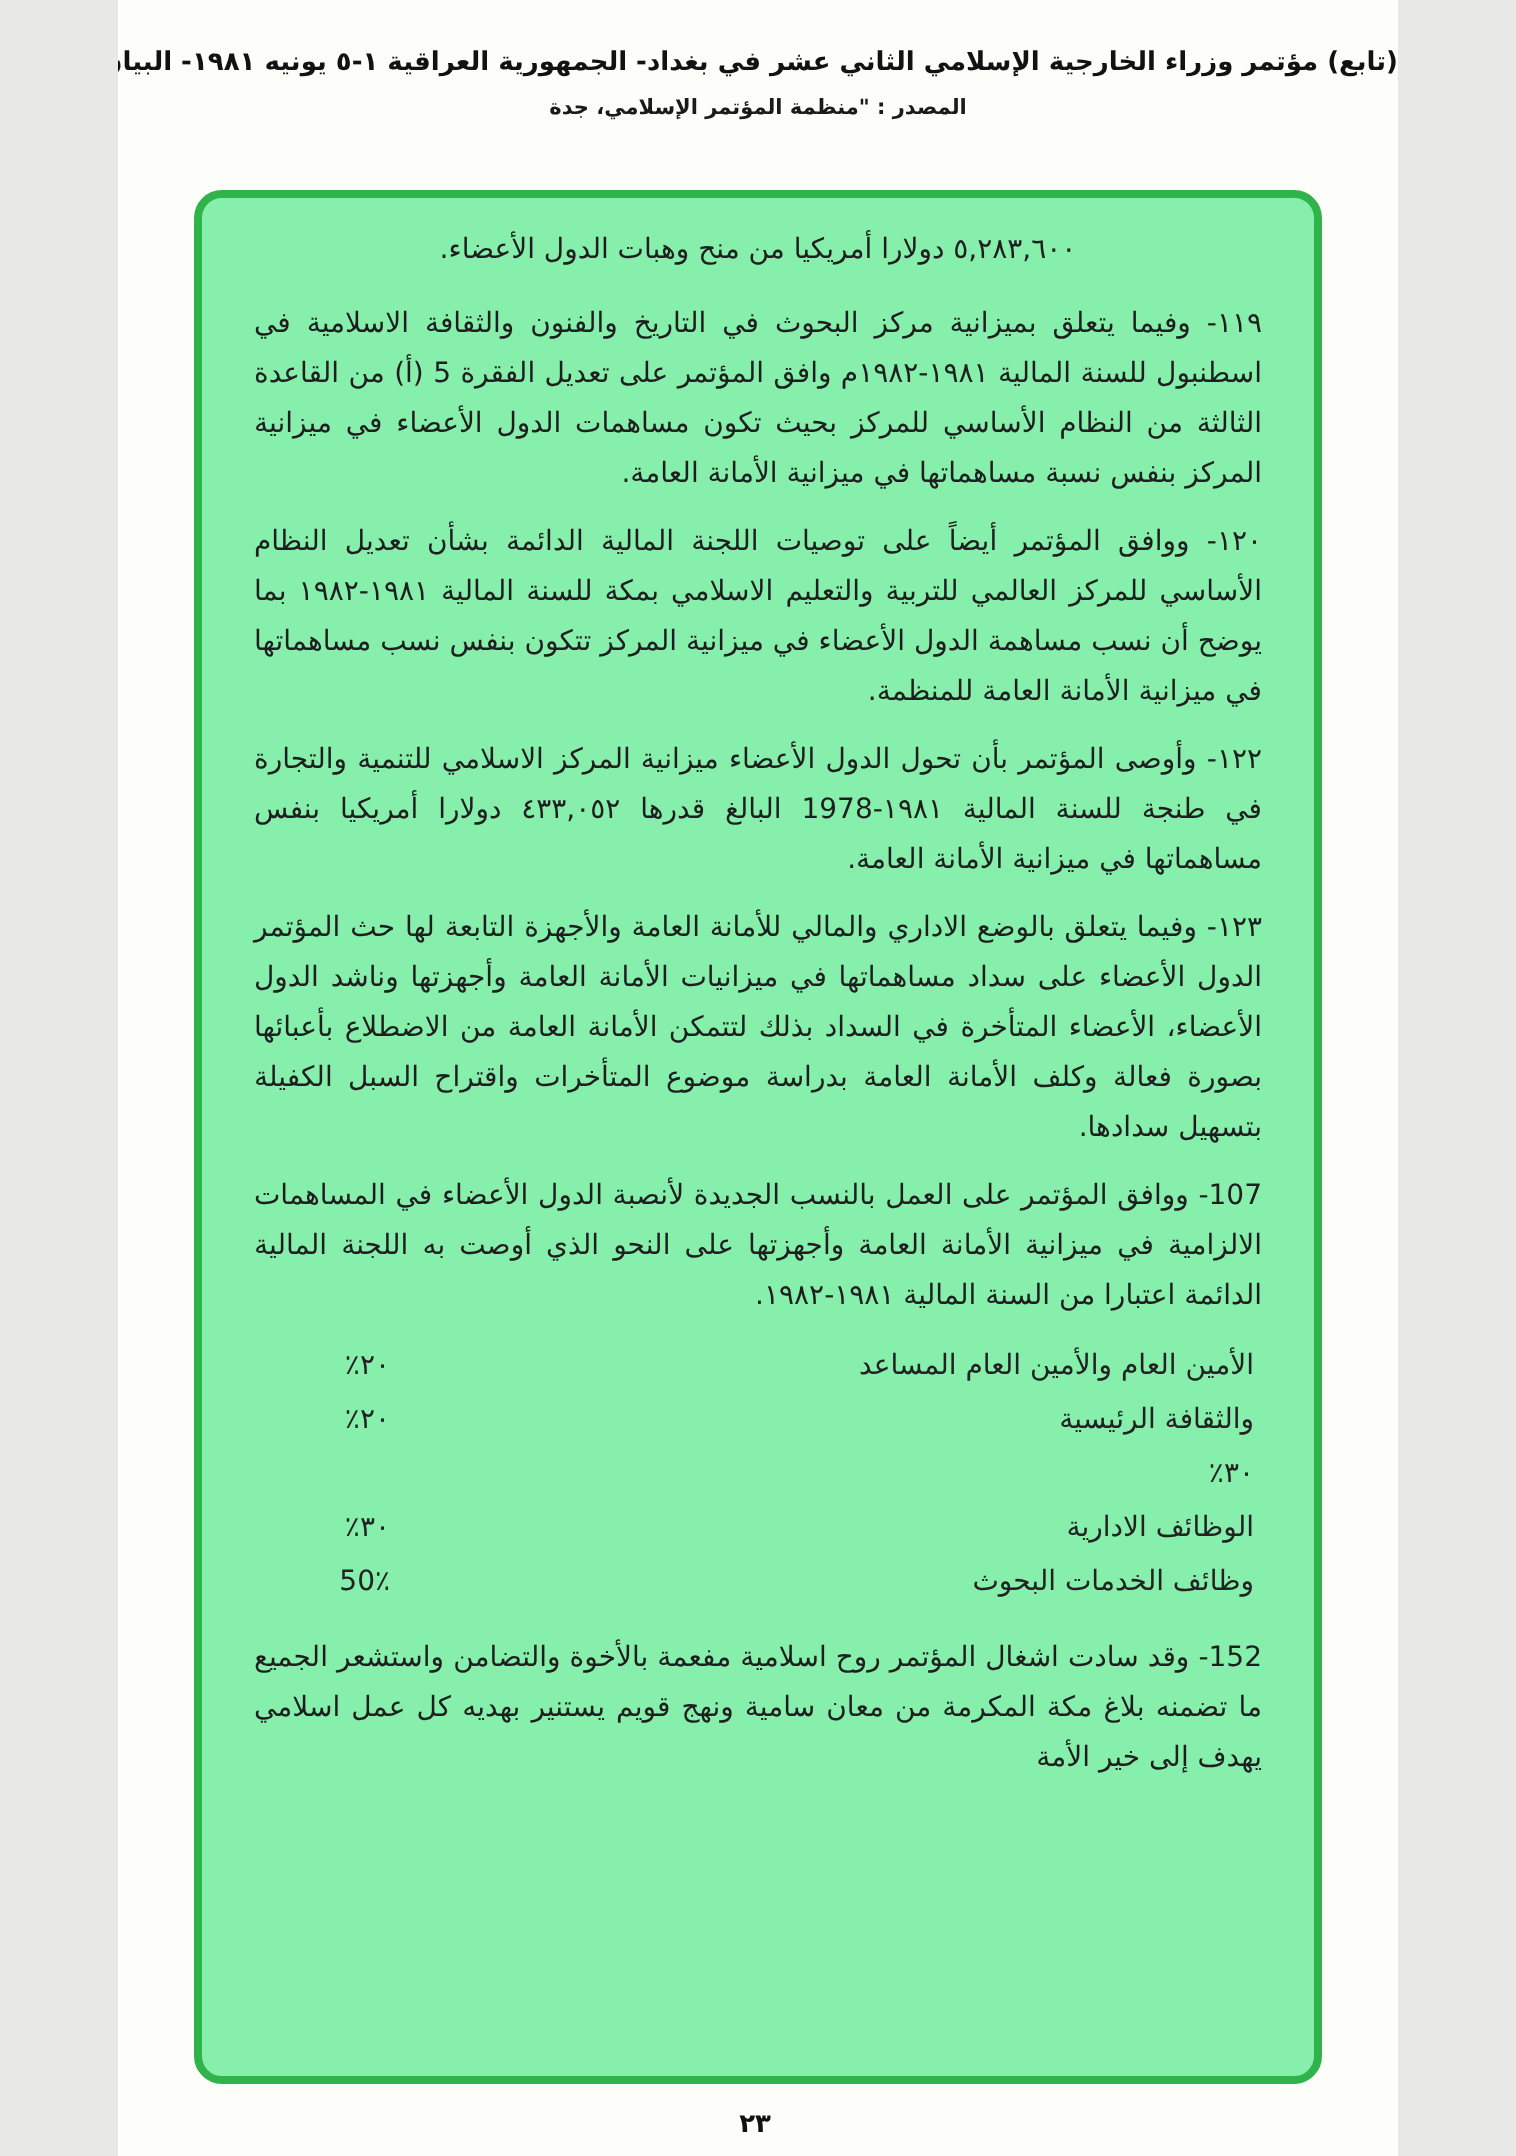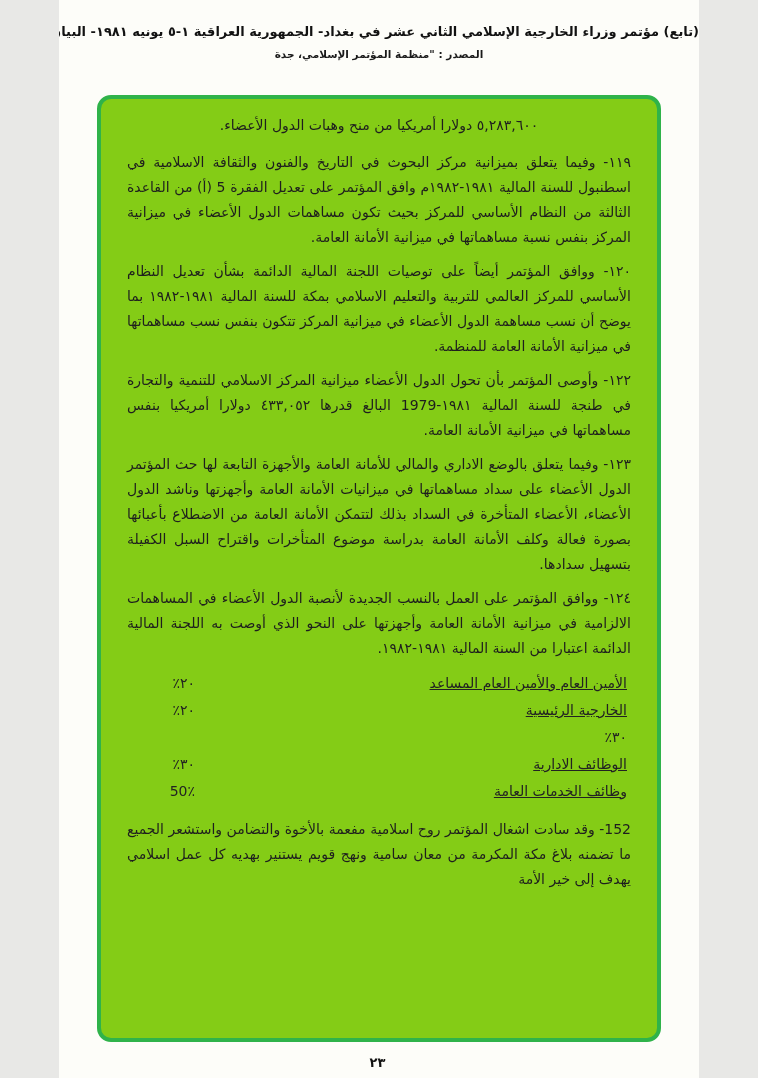--- a/index.html
+++ b/index.html
@@ -38,21 +38,21 @@
   }
   
   .content-box {
     position: absolute;
     top: 95px;
     right: 38px;
     left: 38px;
     bottom: 36px;
     border: 4px solid #2fb34a;
     border-radius: 14px;
-    background: #84cc16;
+    background: #86efac;
     padding: 14px 26px 10px 26px;
     overflow: hidden;
   }
   .content-box p {
     margin: 0 0 9px 0;
     font-size: 14px;
     line-height: 25px;
     text-align: justify;
     color: #1e1e1e;
   }
@@ -67,21 +67,20 @@
   .rate-row {
     display: flex;
     direction: rtl;
     line-height: 27px;
     font-size: 14px;
   }
   .rate-label {
     width: 432px;
     text-align: right;
     color: #222;
-    text-decoration: underline;
   }
   .rate-value {
     color: #222;
     margin-left: 34px;
   }
   
   .page-number {
     position: absolute;
     bottom: 8px;
     left: 0;
@@ -101,42 +100,42 @@
     <div class="doc-title">(تابع) مؤتمر وزراء الخارجية الإسلامي الثاني عشر في بغداد- الجمهورية العراقية ١-٥ يونيه ١٩٨١- البيان الختامي</div>
     <div class="doc-source">المصدر : "منظمة المؤتمر الإسلامي، جدة</div>
   </header>
 
   <div class="content-box">
 
     <p class="intro-line">٥,٢٨٣,٦٠٠ دولارا أمريكيا من منح وهبات الدول الأعضاء.</p>
 
     <p>١١٩- وفيما يتعلق بميزانية مركز البحوث في التاريخ والفنون والثقافة الاسلامية في اسطنبول للسنة المالية ١٩٨١-١٩٨٢م وافق المؤتمر على تعديل الفقرة 5 (أ) من القاعدة الثالثة من النظام الأساسي للمركز بحيث تكون مساهمات الدول الأعضاء في ميزانية المركز بنفس نسبة مساهماتها في ميزانية الأمانة العامة.</p>
     <p>١٢٠- ووافق المؤتمر أيضاً على توصيات اللجنة المالية الدائمة بشأن تعديل النظام الأساسي للمركز العالمي للتربية والتعليم الاسلامي بمكة للسنة المالية ١٩٨١-١٩٨٢ بما يوضح أن نسب مساهمة الدول الأعضاء في ميزانية المركز تتكون بنفس نسب مساهماتها في ميزانية الأمانة العامة للمنظمة.</p>
-    <p>١٢٢- وأوصى المؤتمر بأن تحول الدول الأعضاء ميزانية المركز الاسلامي للتنمية والتجارة في طنجة للسنة المالية ١٩٨١-1979 البالغ قدرها ٤٣٣,٠٥٢ دولارا أمريكيا بنفس مساهماتها في ميزانية الأمانة العامة.</p>
+    <p>١٢٢- وأوصى المؤتمر بأن تحول الدول الأعضاء ميزانية المركز الاسلامي للتنمية والتجارة في طنجة للسنة المالية ١٩٨١-1978 البالغ قدرها ٤٣٣,٠٥٢ دولارا أمريكيا بنفس مساهماتها في ميزانية الأمانة العامة.</p>
     <p>١٢٣- وفيما يتعلق بالوضع الاداري والمالي للأمانة العامة والأجهزة التابعة لها حث المؤتمر الدول الأعضاء على سداد مساهماتها في ميزانيات الأمانة العامة وأجهزتها وناشد الدول الأعضاء، الأعضاء المتأخرة في السداد بذلك لتتمكن الأمانة العامة من الاضطلاع بأعبائها بصورة فعالة وكلف الأمانة العامة بدراسة موضوع المتأخرات واقتراح السبل الكفيلة بتسهيل سدادها.</p>
-    <p>١٢٤- ووافق المؤتمر على العمل بالنسب الجديدة لأنصبة الدول الأعضاء في المساهمات الالزامية في ميزانية الأمانة العامة وأجهزتها على النحو الذي أوصت به اللجنة المالية الدائمة اعتبارا من السنة المالية ١٩٨١-١٩٨٢.</p>
+    <p>107- ووافق المؤتمر على العمل بالنسب الجديدة لأنصبة الدول الأعضاء في المساهمات الالزامية في ميزانية الأمانة العامة وأجهزتها على النحو الذي أوصت به اللجنة المالية الدائمة اعتبارا من السنة المالية ١٩٨١-١٩٨٢.</p>
 
     <div class="rates-table">
       <div class="rate-row">
         <span class="rate-label">الأمين العام والأمين العام المساعد</span>
         <span class="rate-value">٢٠٪</span>
       </div>
       <div class="rate-row">
-        <span class="rate-label">الخارجية الرئيسية</span>
+        <span class="rate-label">والثقافة الرئيسية</span>
         <span class="rate-value">٢٠٪</span>
       </div>
       <div class="rate-row">
         <span class="rate-value">٣٠٪</span>
       </div>
       <div class="rate-row">
         <span class="rate-label">الوظائف الادارية</span>
         <span class="rate-value">٣٠٪</span>
       </div>
       <div class="rate-row">
-        <span class="rate-label">وظائف الخدمات العامة</span>
+        <span class="rate-label">وظائف الخدمات البحوث</span>
         <span class="rate-value">50٪</span>
       </div>
     </div>
 
     <p>152- وقد سادت اشغال المؤتمر روح اسلامية مفعمة بالأخوة والتضامن واستشعر الجميع ما تضمنه بلاغ مكة المكرمة من معان سامية ونهج قويم يستنير بهديه كل عمل اسلامي يهدف إلى خير الأمة</p>
 
   </div>
 
   <div class="page-number">٢٣</div>
 

